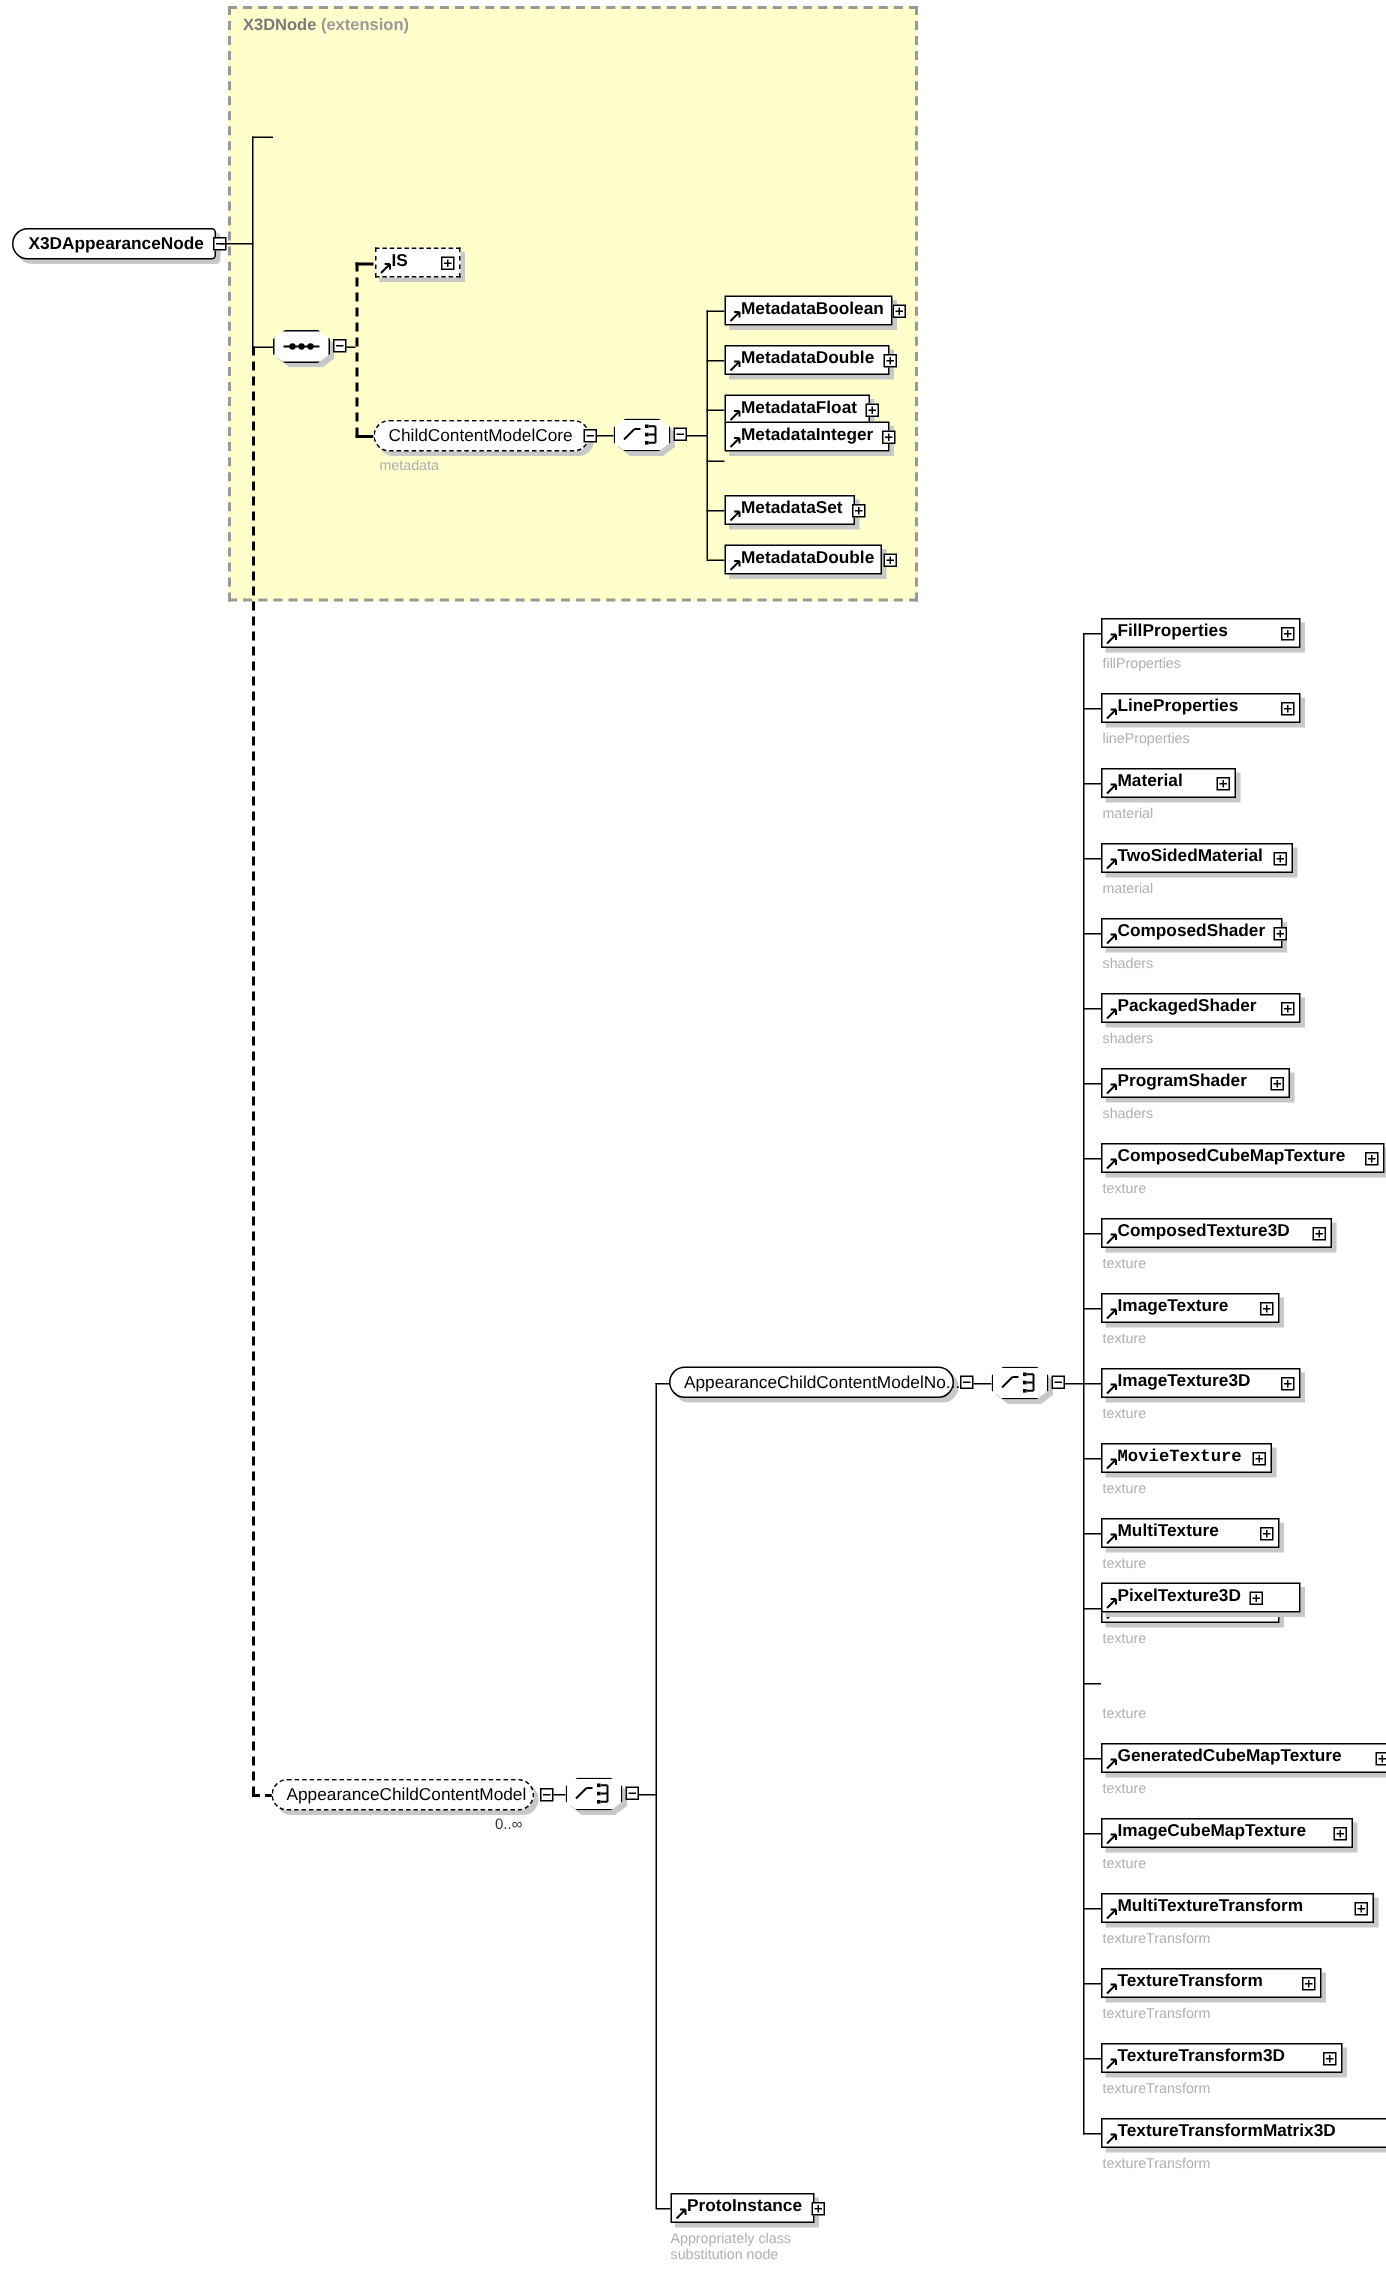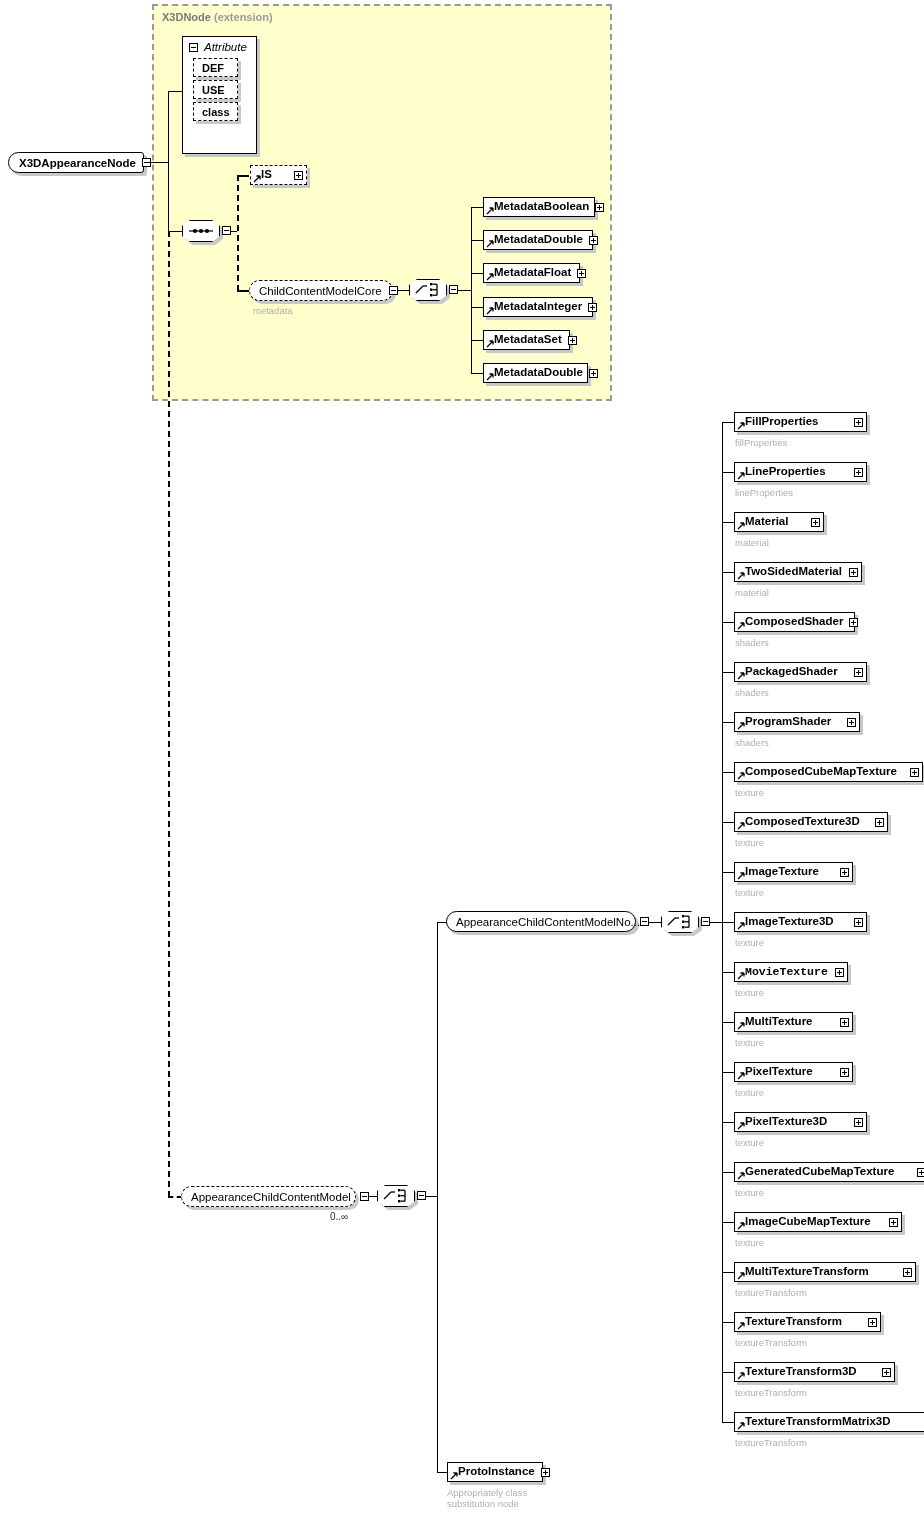--- a/index.html
+++ b/index.html
@@ -231,35 +231,20 @@
     <span class="expander"></span>
   </div>
 
   <div class="ln h" style="left:147px; top:162px; width:22px;"></div>
   <div class="ln v" style="left:168px; top:91px; height:141px;"></div>
 
   <div class="ln h" style="left:168px; top:91px; width:14px;"></div>
 
   <div class="ln h" style="left:168px; top:231px; width:14px;"></div>
 
-  <div class="attrbox" style="left:182px; top:36px; width:75px; height:118px;">
-    <div class="hdr">
-      <span class="expander" style="margin-left:0;"></span>
-      <span>Attribute</span>
-    </div>
-    <div class="attr-item" style="width:45px;">
-      <span>DEF</span>
-    </div>
-    <div class="attr-item" style="width:45px;">
-      <span>USE</span>
-    </div>
-    <div class="attr-item" style="width:45px;">
-      <span>class</span>
-    </div>
-  </div>
 
   <div class="conn-wrap" style="left:182px; top:220px;">
     <div class="conn-shadow"></div>
     <div class="conn"></div>
     <svg class="conn-svg" width="38" height="22">
       <line x1="7" y1="11" x2="31" y2="11" stroke="#000" stroke-width="1.2"></line>
       <circle cx="13" cy="11" r="2.1" fill="#000"></circle>
       <circle cx="19" cy="11" r="2.1" fill="#000"></circle>
       <circle cx="25" cy="11" r="2.1" fill="#000"></circle>
     </svg>
@@ -328,21 +313,21 @@
   <div class="ln h" style="left:471px; top:273px; width:12px;"></div>
   <div class="elbox" style="left:483px; top:263px; width:97px; justify-content:space-between;">
     <svg class="arrowg" viewBox="0 0 8 8">
         <path d="M1 7 L7 1 M7 1 L3.4 1 M7 1 L7 4.6" stroke="#000" stroke-width="1.3" fill="none"></path>
       </svg>
     <span class="lbl">MetadataFloat</span>
     <span class="expander plus"></span>
   </div>
 
   <div class="ln h" style="left:471px; top:307px; width:12px;"></div>
-  <div class="elbox" style="left:483px; top:297px; width:110px; justify-content:flex-start;">
+  <div class="elbox" style="left:483px; top:281px; width:110px; justify-content:flex-start;">
     <svg class="arrowg" viewBox="0 0 8 8">
         <path d="M1 7 L7 1 M7 1 L3.4 1 M7 1 L7 4.6" stroke="#000" stroke-width="1.3" fill="none"></path>
       </svg>
     <span class="lbl">MetadataInteger</span>
     <span class="expander plus"></span>
   </div>
 
   <div class="ln h" style="left:471px; top:340px; width:12px;"></div>
   <div class="elbox" style="left:483px; top:330px; width:87px; justify-content:space-between;">
     <svg class="arrowg" viewBox="0 0 8 8">
@@ -540,21 +525,21 @@
       <div class="ln h" style="left: 722px; top: 1072px; width: 12px;"></div>
       <div class="elbox" style="left: 734px; top: 1062px; width: 118.6px; justify-content: space-between;">
         <svg class="arrowg" viewBox="0 0 8 8">
           <path d="M1 7 L7 1 M7 1 L3.4 1 M7 1 L7 4.6" stroke="#000" stroke-width="1.3" fill="none"></path>
         </svg>
         <span class="lbl">PixelTexture</span>
         <span class="expander plus"></span>
       </div>
       <div class="anno" style="left: 735px; top: 1087px;">texture</div>
       <div class="ln h" style="left: 722px; top: 1122px; width: 12px;"></div>
-      <div class="elbox" style="left: 734px; top: 1112px; width: 132.7px; justify-content: space-between;">
+      <div class="elbox" style="left: 734px; top: 1055px; width: 132.7px; justify-content: flex-start;">
         <svg class="arrowg" viewBox="0 0 8 8">
           <path d="M1 7 L7 1 M7 1 L3.4 1 M7 1 L7 4.6" stroke="#000" stroke-width="1.3" fill="none"></path>
         </svg>
         <span class="lbl">PixelTexture3D</span>
         <span class="expander plus"></span>
       </div>
       <div class="anno" style="left: 735px; top: 1137px;">texture</div>
       <div class="ln h" style="left: 722px; top: 1172px; width: 12px;"></div>
       <div class="elbox" style="left: 734px; top: 1162px; width: 196.15px; justify-content: space-between;">
         <svg class="arrowg" viewBox="0 0 8 8">

